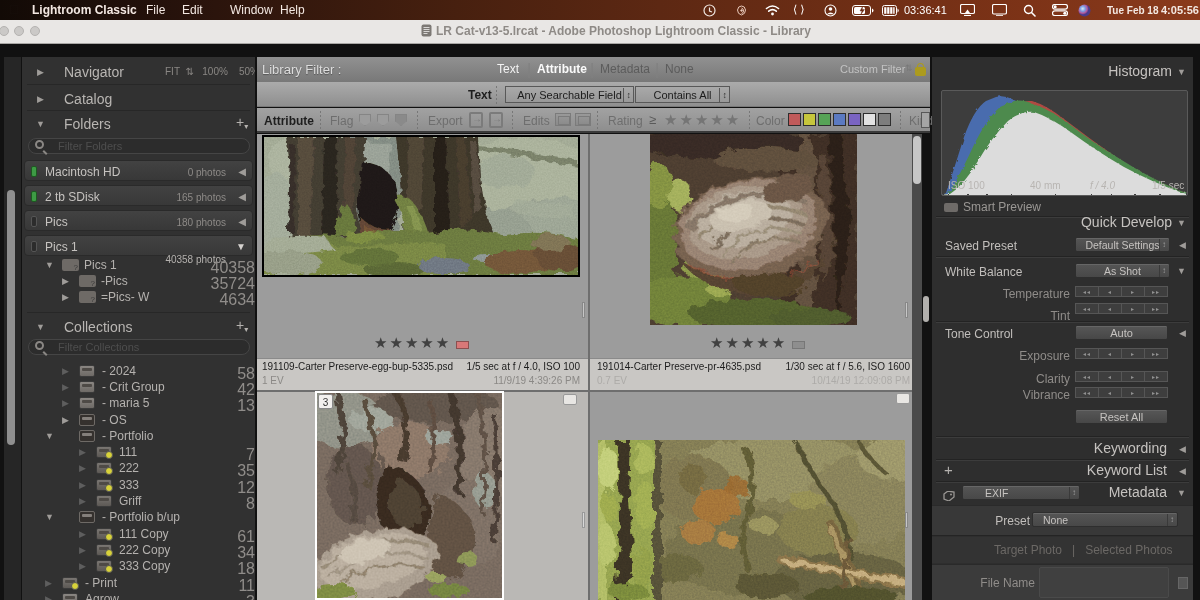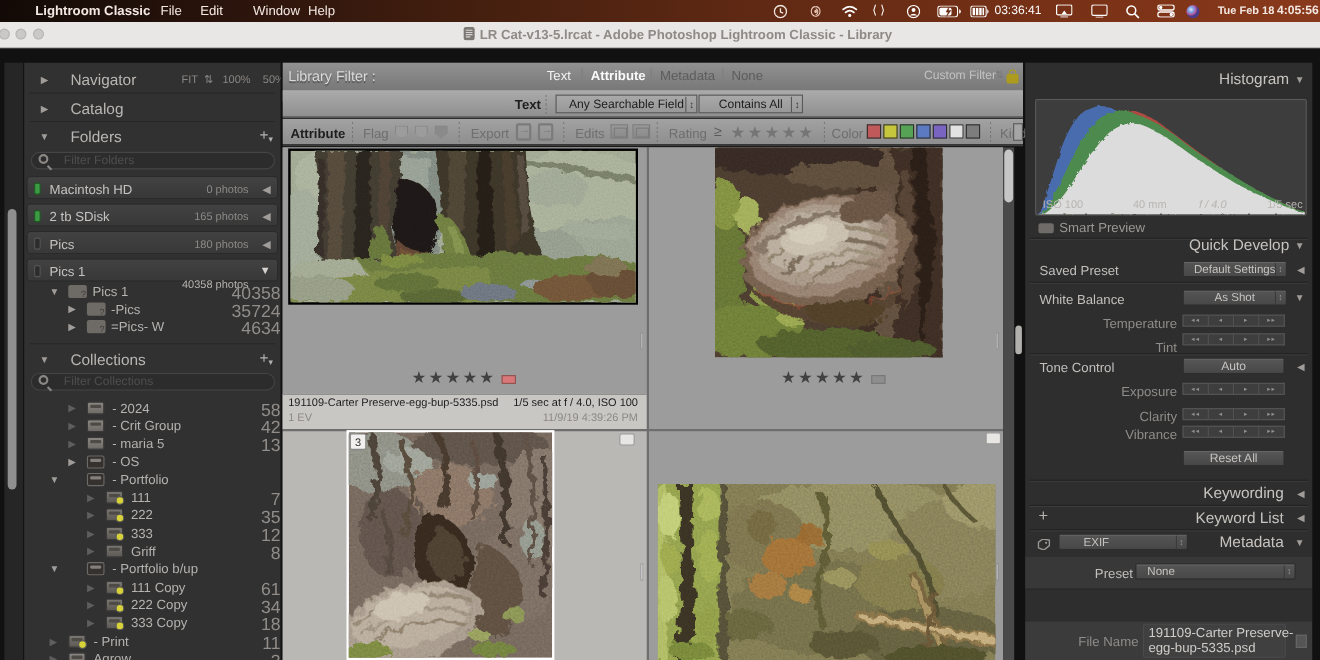--- a/index.html
+++ b/index.html
@@ -394,20 +394,26 @@
 
     <div class="abs" style="left:0;top:77px;width:331px;height:256px;background:#9c9c9c;"></div>
     <div class="abs" style="left:333px;top:77px;width:322px;height:256px;background:#9c9c9c;"></div>
 
     <div class="abs" style="left:0;top:301px;width:331px;height:32px;background:#c9c7c4;border-top:1px solid #8a8a8a;">
       <div class="abs" style="left:5px;top:2px;font-size:10px;color:#1c1c1c;">191109-Carter Preserve-egg-bup-5335.psd</div>
       <div class="abs" style="right:8px;top:2px;font-size:10px;color:#1c1c1c;">1/5 sec at f / 4.0, ISO 100</div>
       <div class="abs" style="left:5px;top:16px;font-size:10px;color:#8b8986;">1 EV</div>
       <div class="abs" style="right:8px;top:16px;font-size:10px;color:#8b8986;">11/9/19 4:39:26 PM</div>
     </div>
+    <div class="abs" style="left:333px;top:301px;width:322px;height:32px;background:#c9c7c4;border-top:1px solid #8a8a8a;">
+      <div class="abs" style="left:7px;top:2px;font-size:10px;color:#1c1c1c;">191014-Carter Preserve-pr-4635.psd</div>
+      <div class="abs" style="right:2px;top:2px;font-size:10px;color:#1c1c1c;">1/30 sec at f / 5.6, ISO 1600</div>
+      <div class="abs" style="left:7px;top:16px;font-size:10px;color:#adaba8;">0.7 EV</div>
+      <div class="abs" style="right:2px;top:16px;font-size:10px;color:#adaba8;">10/14/19 12:09:08 PM</div>
+    </div>
 
     <div class="abs" style="left:0;top:335px;width:331px;height:208px;background:#bab8b5;"></div>
     <div class="abs" style="left:333px;top:335px;width:322px;height:208px;background:#9c9c9c;"></div>
 
     <div class="abs" style="left:331px;top:77px;width:2px;height:466px;background:#6e6e6e;"></div>
     <div class="abs" style="left:0;top:333px;width:655px;height:2px;background:#6e6e6e;"></div>
 
     <div class="abs" style="left:117px;top:277px;font-size:15px;color:#414141;letter-spacing:2px;">★★★★★</div>
     <div class="abs" style="left:199px;top:284px;width:13px;height:8px;background:#d87878;border:1px solid #8a5050;"></div>
     <div class="abs" style="left:453px;top:277px;font-size:15px;color:#414141;letter-spacing:2px;">★★★★★</div>
@@ -761,20 +767,22 @@
           <circle cx="8" cy="3.5" r="1" fill="#9a9794"></circle>
         </svg>
   </div>
   <div class="rdd" style="left:30px;top:428px;width:118px;text-align:left;padding-left:22px;">EXIF</div>
   <div class="abs rhdr" style="right:26px;top:427px;">Metadata</div>
   <div class="abs arr" style="right:7px;top:431px;">▼</div>
   <div class="abs" style="left:0;top:448px;width:261px;height:31px;background:#383838;border-top:1px solid #2a2a2a;border-bottom:1px solid #242424;">
     <div class="abs rlab" style="right:163px;top:8px;">Preset</div>
     <div class="rdd" style="left:100px;top:6px;width:146px;text-align:left;padding-left:10px;">None</div>
   </div>
+  <div class="abs" style="left:0;top:480px;width:261px;height:26px;background:#333333;">
+    <div class="abs" style="left:62px;top:6px;font-size:12px;color:#6b6865;">Target Photo&nbsp;&nbsp;&nbsp;|&nbsp;&nbsp;&nbsp;Selected Photos</div>
+  </div>
   <div class="abs" style="left:0;top:507px;width:261px;height:36px;background:#3b3b3b;border-top:1px solid #2a2a2a;">
     <div class="abs rlab2" style="right:158px;top:11px;">File Name</div>
     <div class="abs" style="left:107px;top:2px;width:130px;height:31px;background:#404040;border:1px solid #4a4a4a;border-radius:2px;"></div>
-    <div class="abs" style="left:112px;top:3px;font-size:12px;color:#cfccc9;line-height:14px;">191109-Carter Preserve-<br>egg-bup-5335.psd</div>
     <div class="abs" style="left:246px;top:12px;width:10px;height:12px;background:#555;border:1px solid #666;"></div>
   </div>
 </div>
 </div>
 
 </body></html>

